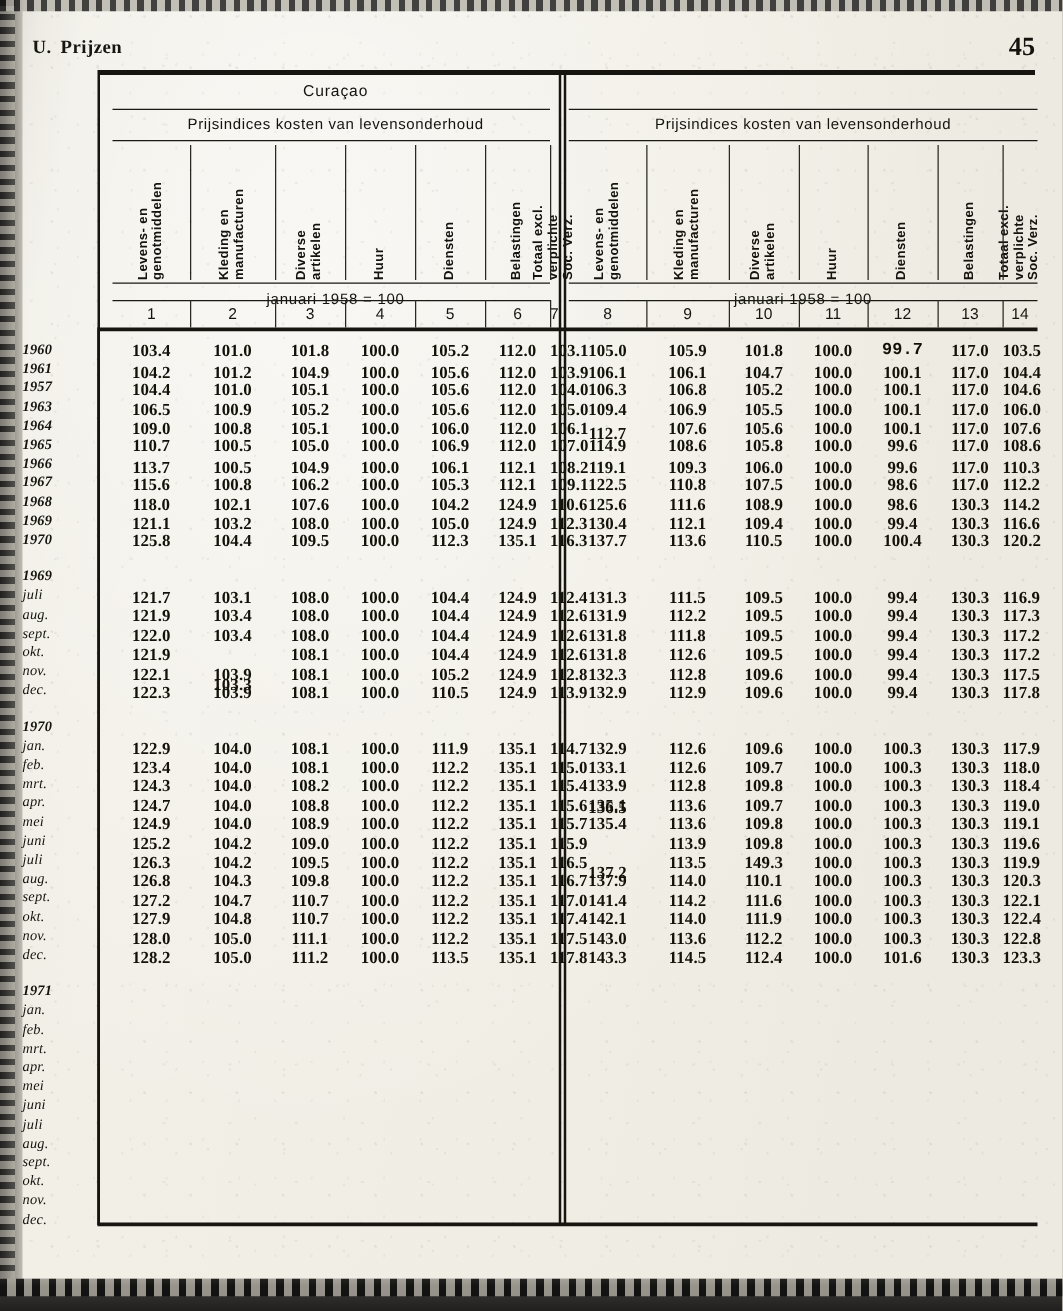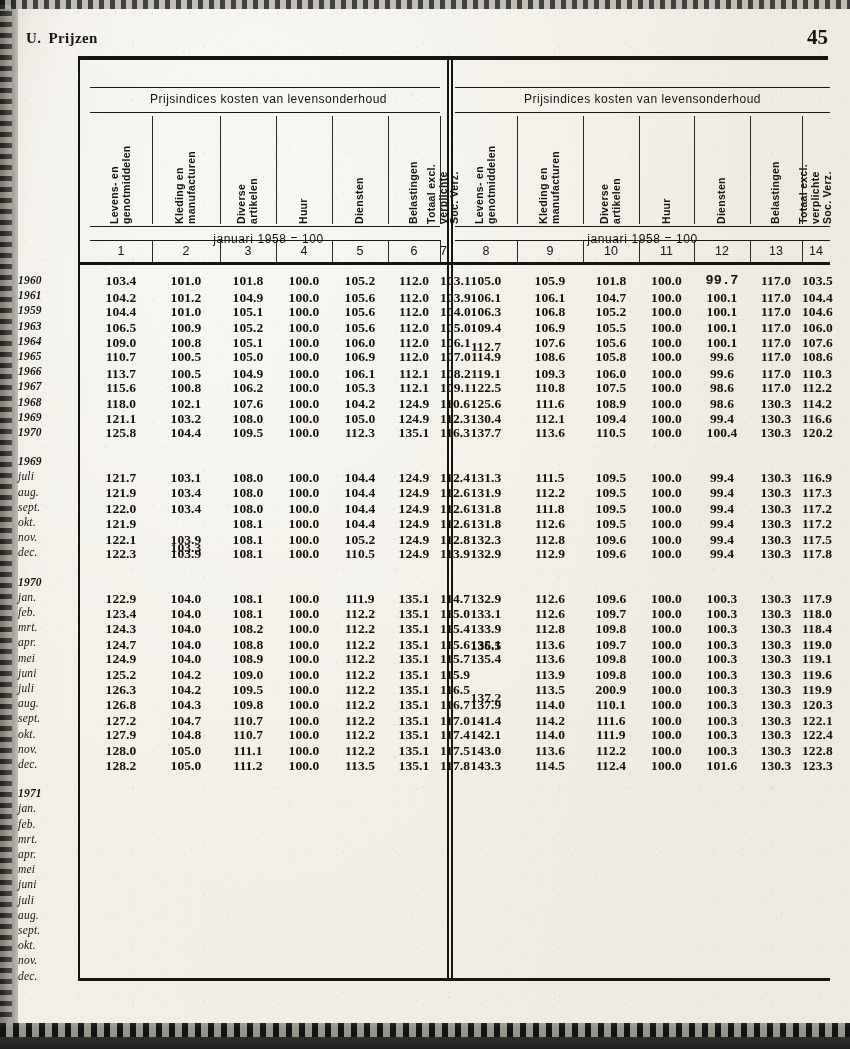--- a/index.html
+++ b/index.html
@@ -123,20 +123,21 @@
   <div id="gutter-ticks"></div>
   <div id="top-ticks"></div>
 
   <div id="hdr">
     <span class="sect">U.</span><span>Prijzen</span>
   </div>
   <div id="pageno">45</div>
   <div id="rule-top"></div>
 
   <div id="tbl">
+      <div class="grp" style="left: 10px; top: 6px; width: 357px;">Curaçao</div>
       <div class="grp sub" style="left: 10px; top: 32px; width: 357px;">Prijsindices kosten van levensonderhoud</div>
       <div class="basis" style="left: 10px; top: 172px; width: 357px;">januari 1958 = 100</div>
       <div class="grp sub" style="left: 375px; top: 32px; width: 375px;">Prijsindices kosten van levensonderhoud</div>
       <div class="basis" style="left: 375px; top: 172px; width: 375px;">januari 1958 = 100</div>
       <div class="hline" style="top: 27px; left: 10px; width: 350px; height: 1px;"></div>
       <div class="hline" style="top: 27px; left: 375px; width: 375px; height: 1px;"></div>
       <div class="hline" style="top: 52px; left: 10px; width: 350px; height: 1px;"></div>
       <div class="hline" style="top: 52px; left: 375px; width: 375px; height: 1px;"></div>
       <div class="hline" style="top: 166px; left: 10px; width: 350px; height: 1px;"></div>
       <div class="hline" style="top: 166px; left: 375px; width: 375px; height: 1px;"></div>
@@ -231,21 +232,21 @@
       <div class="cell" style="left: 252px; width: 56px; top: 229.2px; margin-top: 0.35px;">105.6</div>
       <div class="cell" style="left: 308px; width: 52px; top: 229.2px; margin-top: 0.35px;">112.0</div>
       <div class="cell" style="left: 360px; width: 7px; top: 229.2px; margin-top: 0.35px;">103.9</div>
       <div class="cell" style="left: 375px; width: 62px; top: 229.2px; margin-top: 0.35px;">106.1</div>
       <div class="cell" style="left: 437px; width: 66px; top: 229.2px; margin-top: 0.35px;">106.1</div>
       <div class="cell" style="left: 503px; width: 56px; top: 229.2px; margin-top: 0.35px;">104.7</div>
       <div class="cell" style="left: 559px; width: 55px; top: 229.2px; margin-top: 0.35px;">100.0</div>
       <div class="cell" style="left: 614px; width: 56px; top: 229.2px; margin-top: 0.35px;">100.1</div>
       <div class="cell" style="left: 670px; width: 52px; top: 229.2px; margin-top: 0.35px;">117.0</div>
       <div class="cell" style="left: 722px; width: 28px; top: 229.2px; margin-top: 0.35px;">104.4</div>
-      <div class="rowlbl yr" style="top: 244.4px;">1959</div>
+      <div class="rowlbl yr" style="top: 244.4px;">1957</div>
       <div class="cell" style="left: 10px; width: 62px; top: 244.4px; margin-top: -0.35px;">104.4</div>
       <div class="cell" style="left: 72px; width: 68px; top: 244.4px; margin-top: -0.35px;">101.0</div>
       <div class="cell" style="left: 140px; width: 56px; top: 244.4px; margin-top: -0.35px;">105.1</div>
       <div class="cell" style="left: 196px; width: 56px; top: 244.4px; margin-top: -0.35px;">100.0</div>
       <div class="cell" style="left: 252px; width: 56px; top: 244.4px; margin-top: -0.35px;">105.6</div>
       <div class="cell" style="left: 308px; width: 52px; top: 244.4px; margin-top: -0.35px;">112.0</div>
       <div class="cell" style="left: 360px; width: 7px; top: 244.4px; margin-top: -0.35px;">104.0</div>
       <div class="cell" style="left: 375px; width: 62px; top: 244.4px; margin-top: -0.35px;">106.3</div>
       <div class="cell" style="left: 437px; width: 66px; top: 244.4px; margin-top: -0.35px;">106.8</div>
       <div class="cell" style="left: 503px; width: 56px; top: 244.4px; margin-top: -0.35px;">105.2</div>
@@ -558,21 +559,21 @@
       <div class="rowlbl" style="top: 622px;">juli</div>
       <div class="cell" style="left: 10px; width: 62px; top: 622px; margin-top: 0px;">126.3</div>
       <div class="cell" style="left: 72px; width: 68px; top: 622px; margin-top: 0px;">104.2</div>
       <div class="cell" style="left: 140px; width: 56px; top: 622px; margin-top: 0px;">109.5</div>
       <div class="cell" style="left: 196px; width: 56px; top: 622px; margin-top: 0px;">100.0</div>
       <div class="cell" style="left: 252px; width: 56px; top: 622px; margin-top: 0px;">112.2</div>
       <div class="cell" style="left: 308px; width: 52px; top: 622px; margin-top: 0px;">135.1</div>
       <div class="cell" style="left: 360px; width: 7px; top: 622px; margin-top: 0px;">116.5</div>
       <div class="cell" style="left: 375px; width: 62px; top: 622px; margin-top: 8px;">137.2</div>
       <div class="cell" style="left: 437px; width: 66px; top: 622px; margin-top: 0px;">113.5</div>
-      <div class="cell" style="left: 503px; width: 56px; top: 622px; margin-top: 0px;">200.9</div>
+      <div class="cell" style="left: 503px; width: 56px; top: 622px; margin-top: 0px;">149.3</div>
       <div class="cell" style="left: 559px; width: 55px; top: 622px; margin-top: 0px;">100.0</div>
       <div class="cell" style="left: 614px; width: 56px; top: 622px; margin-top: 0px;">100.3</div>
       <div class="cell" style="left: 670px; width: 52px; top: 622px; margin-top: 0px;">130.3</div>
       <div class="cell" style="left: 722px; width: 28px; top: 622px; margin-top: 0px;">119.9</div>
       <div class="rowlbl" style="top: 637.2px;">aug.</div>
       <div class="cell" style="left: 10px; width: 62px; top: 637.2px; margin-top: -0.7px;">126.8</div>
       <div class="cell" style="left: 72px; width: 68px; top: 637.2px; margin-top: -0.7px;">104.3</div>
       <div class="cell" style="left: 140px; width: 56px; top: 637.2px; margin-top: -0.7px;">109.8</div>
       <div class="cell" style="left: 196px; width: 56px; top: 637.2px; margin-top: -0.7px;">100.0</div>
       <div class="cell" style="left: 252px; width: 56px; top: 637.2px; margin-top: -0.7px;">112.2</div>

